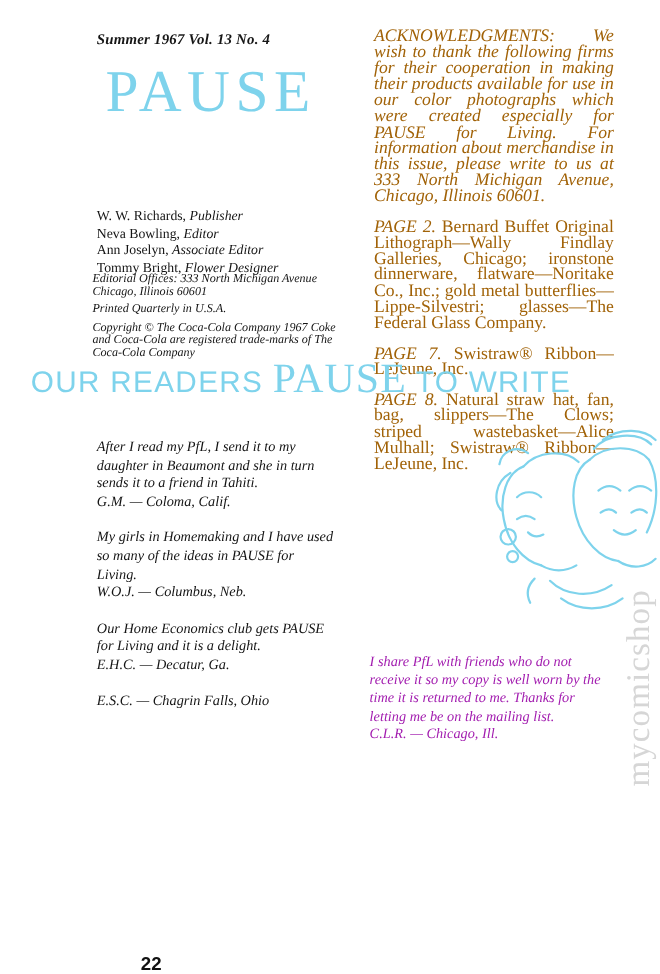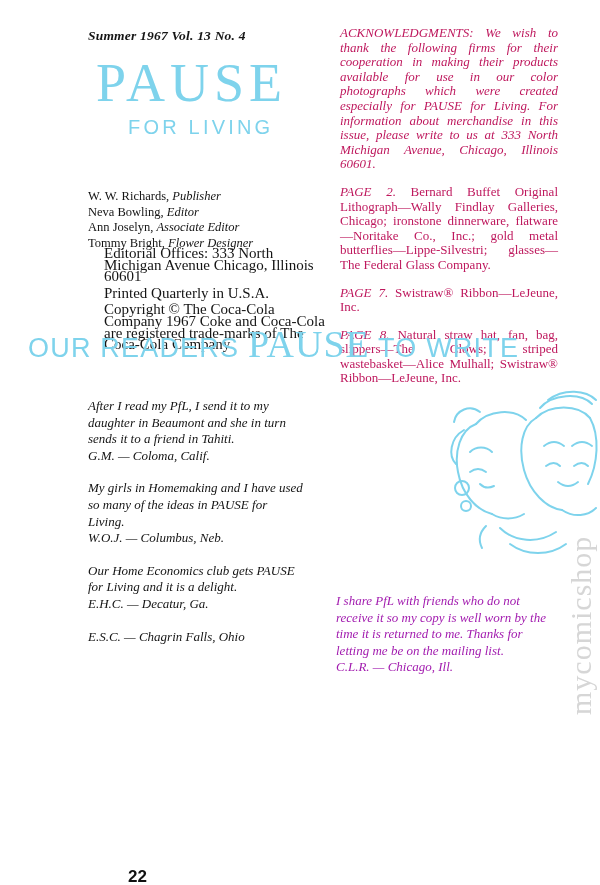--- a/index.html
+++ b/index.html
@@ -65,40 +65,41 @@
     font-size: 12.5px;
     line-height: 15.5px;
     color: #141414;
   }
   .staff .nm { font-style: normal; }
   .staff .ttl { font-style: italic; }
   .staff-row { white-space: nowrap; }
 
   .imprint {
     position: absolute;
-    left: 104px;
+    left: 84px;
     top: 248px;
     width: 230px;
-    font-size: 15px;
+    font-size: 11px;
     line-height: 11.6px;
+    font-style: italic;
     color: #141414;
   }
   .imprint .blk { margin-bottom: 5px; }
 
   
   .ack {
     position: absolute;
     left: 340px;
     top: 26px;
     width: 218px;
-    font-size: 13px;
+    font-size: 16px;
     line-height: 14.6px;
     font-style: italic;
     text-align: justify;
-    color: #be185d;
+    color: #a16207;
   }
   .ack p { margin: 0 0 13px 0; }
   .ack .lead { font-style: italic; }
   .ack .pg { font-style: italic; }
   .ack .pg .rom { font-style: normal; }
 
   
   .readers-head {
     position: absolute;
     left: 28px;
@@ -187,21 +188,20 @@
 </style>
 </head>
 <body>
 
 <div class="page">
 
   <div class="issue-line">Summer 1967 Vol. 13 No. 4</div>
 
   <div class="logo-wrap">
     <div class="logo-pause">PAUSE</div>
-    <div class="logo-for-living">FOR LIVING</div>
   </div>
 
   <div class="staff">
     <div class="staff-row">
       <span class="nm">W. W. Richards,</span>
       <span class="ttl">Publisher</span>
     </div>
     <div class="staff-row">
       <span class="nm">Neva Bowling,</span>
       <span class="ttl">Editor</span>

